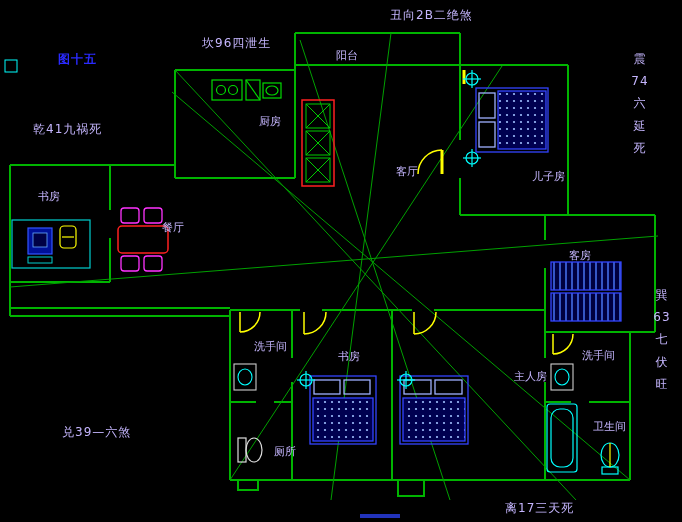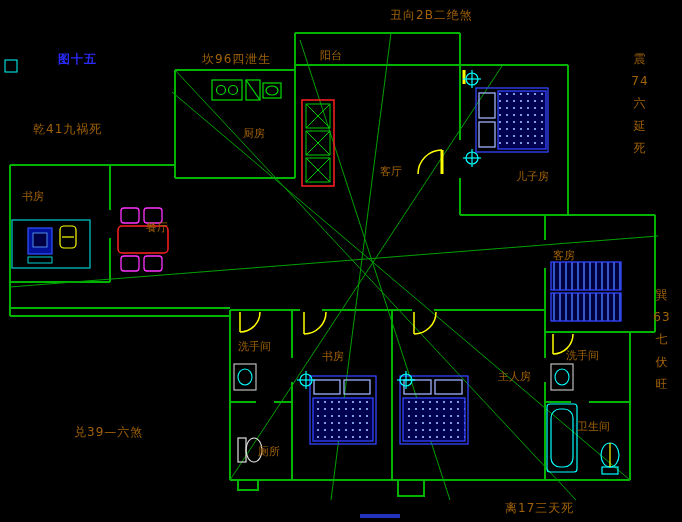--- a/index.html
+++ b/index.html
@@ -1,21 +1,21 @@
 <!DOCTYPE html>
 <html><head>
 <meta charset="utf-8">
 <style>
   html,body{margin:0;padding:0;background:#000;}
   .canvas{position:relative;width:682px;height:522px;background:#000;overflow:hidden;
           font-family:"DejaVu Sans",sans-serif;}
   .canvas svg{position:absolute;left:0;top:0;}
-  .lbl{position:absolute;color:#a16207;font-size:12px;line-height:1.5;white-space:pre-line;
+  .lbl{position:absolute;color:#c4b5fd;font-size:12px;line-height:1.5;white-space:pre-line;
        letter-spacing:1px;}
-  .lbl.small{font-size:11px;letter-spacing:0;}
+  .lbl.small{font-size:11px;letter-spacing:0;margin-left:16px;}
   .lbl.blue{color:#2a2aff;font-weight:bold;}
   .lbl.vert{width:28px;text-align:center;line-height:1.85;}
 </style>
 </head>
 <body>
 
 <div class="canvas">
 
 <svg width="682" height="522" viewBox="0 0 682 522">
   <defs>
@@ -229,37 +229,37 @@
         </g>
   </g>
 
   <rect x="5" y="60" width="12" height="12" stroke="#00ffff" fill="none"></rect>
   <rect x="360" y="514" width="40" height="4" fill="#2233bb"></rect>
 </svg>
 
 <div class="lbl blue" style="left:58px;top:50px">图十五</div>
 
 <div class="lbl" style="left:390px;top:6px">丑向2B二绝煞</div>
-<div class="lbl" style="left:202px;top:50px">坎96四泄生</div>
+<div class="lbl" style="left:202px;top:34px">坎96四泄生</div>
 <div class="lbl" style="left:33px;top:120px">乾41九祸死</div>
 <div class="lbl vert" style="left:626px;top:48px">震
 74
 六
 延
 死</div>
 <div class="lbl vert" style="left:648px;top:284px">巽
 63
 七
 伏
 旺</div>
-<div class="lbl" style="left:74px;top:423px">兑39—六煞</div>
+<div class="lbl" style="left:62px;top:423px">兑39—六煞</div>
 <div class="lbl" style="left:505px;top:499px">离17三天死</div>
 
 <div class="lbl small" style="left:320px;top:48px">阳台</div>
-<div class="lbl small" style="left:243px;top:126px">厨房</div>
+<div class="lbl small" style="left:243px;top:114px">厨房</div>
 <div class="lbl small" style="left:146px;top:220px">餐厅</div>
 <div class="lbl small" style="left:22px;top:189px">书房</div>
 <div class="lbl small" style="left:380px;top:164px">客厅</div>
 <div class="lbl small" style="left:516px;top:169px">儿子房</div>
 <div class="lbl small" style="left:553px;top:248px">客房</div>
 <div class="lbl small" style="left:238px;top:339px">洗手间</div>
 <div class="lbl small" style="left:322px;top:349px">书房</div>
 <div class="lbl small" style="left:258px;top:444px">厕所</div>
 <div class="lbl small" style="left:498px;top:369px">主人房</div>
 <div class="lbl small" style="left:566px;top:348px">洗手间</div>

